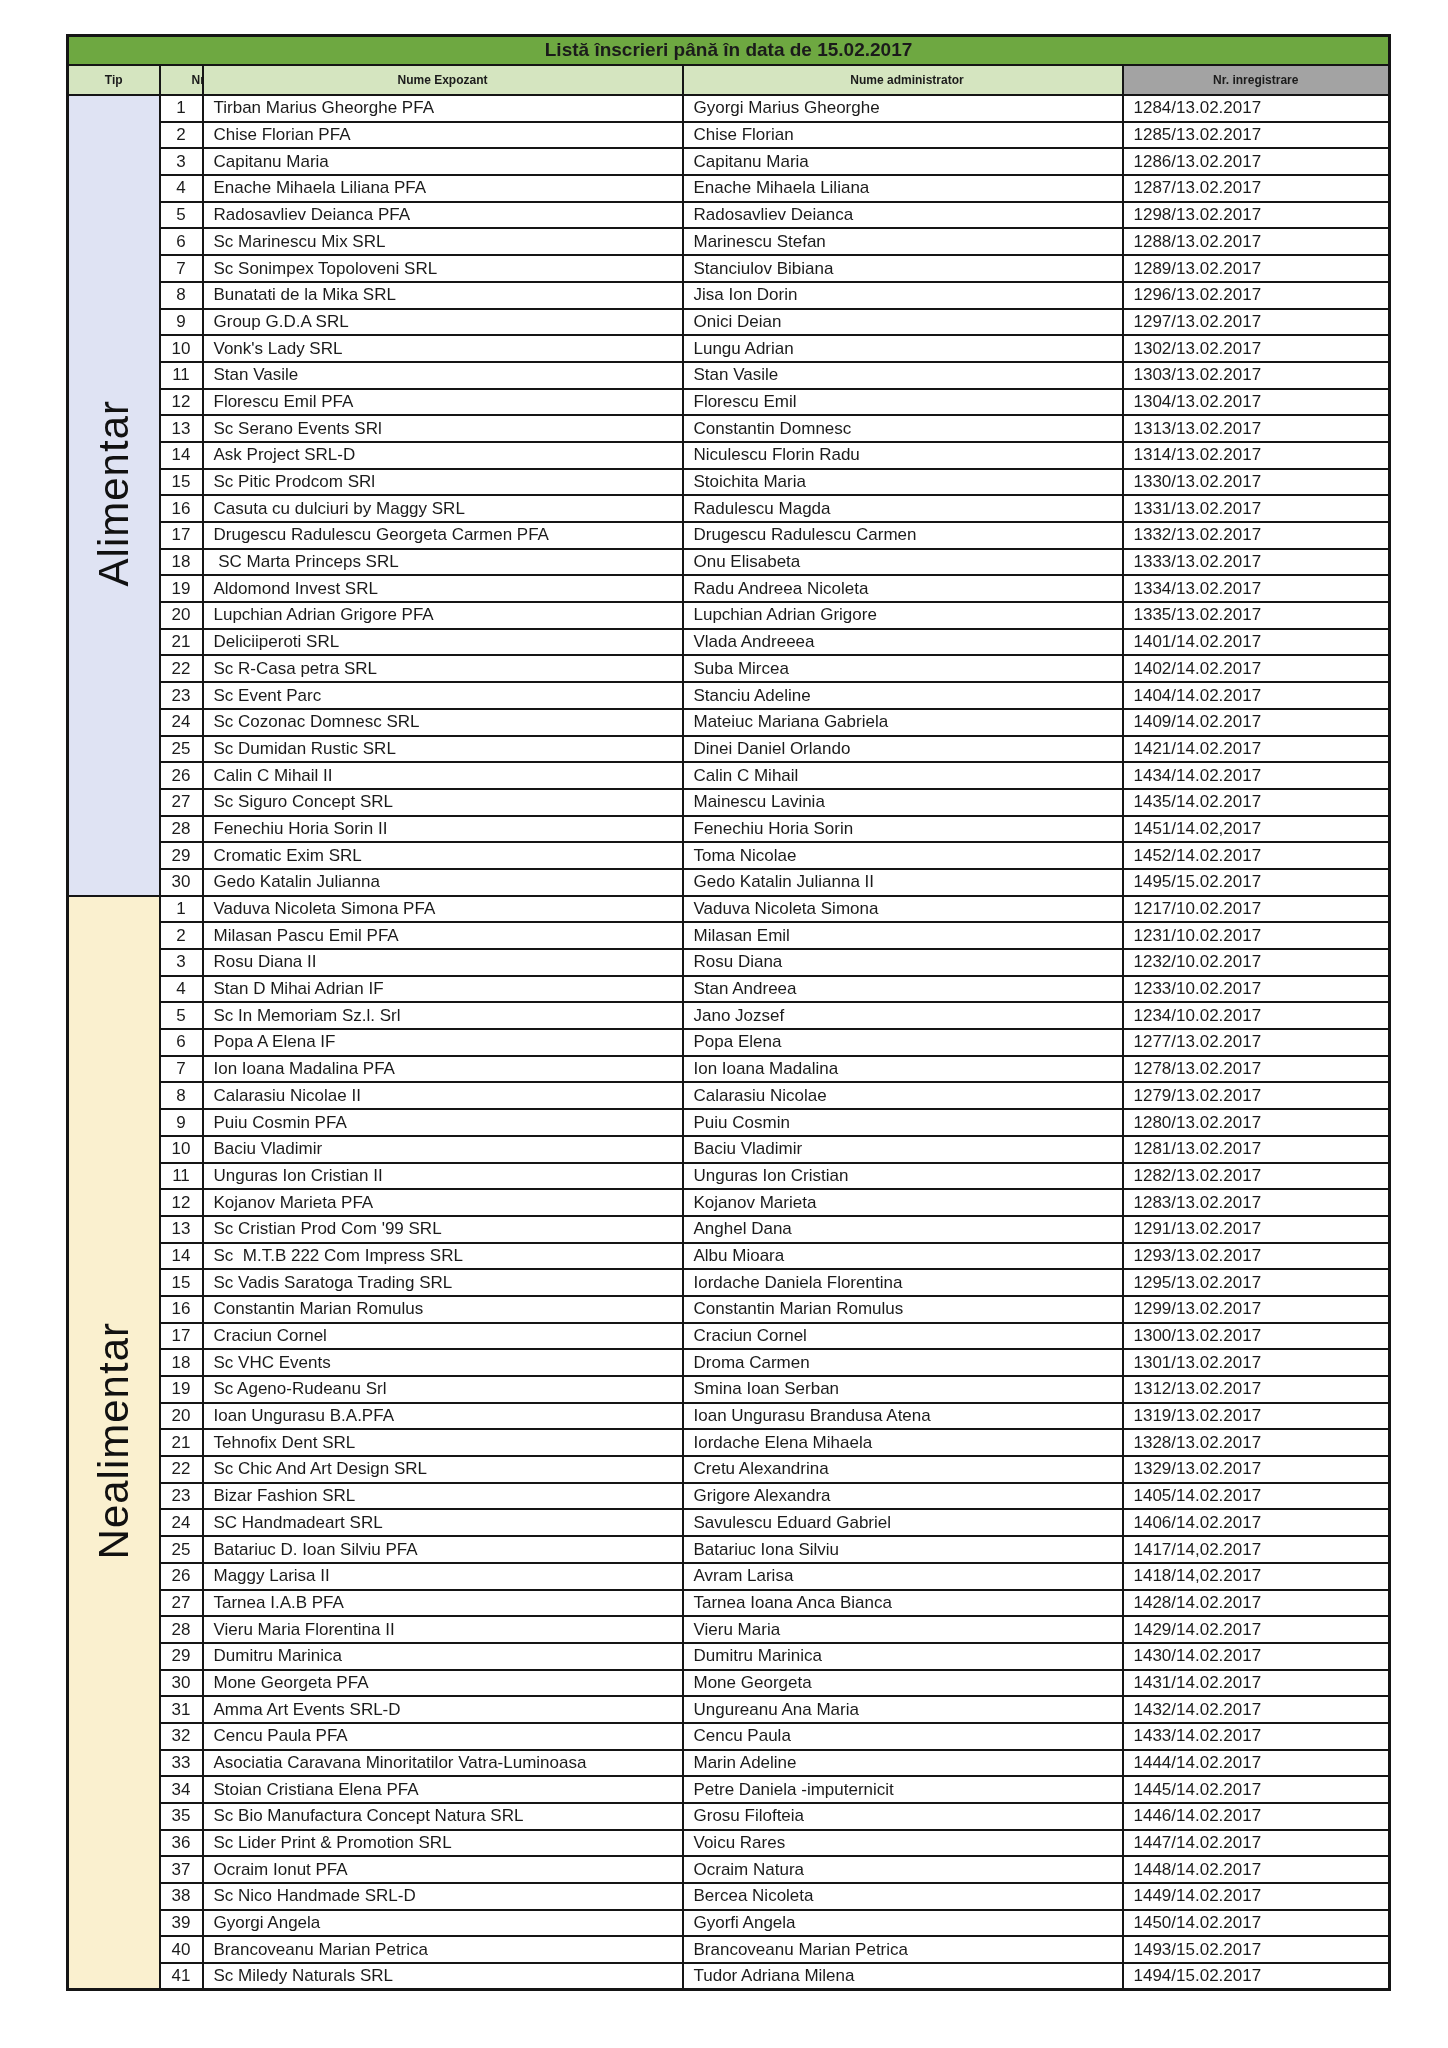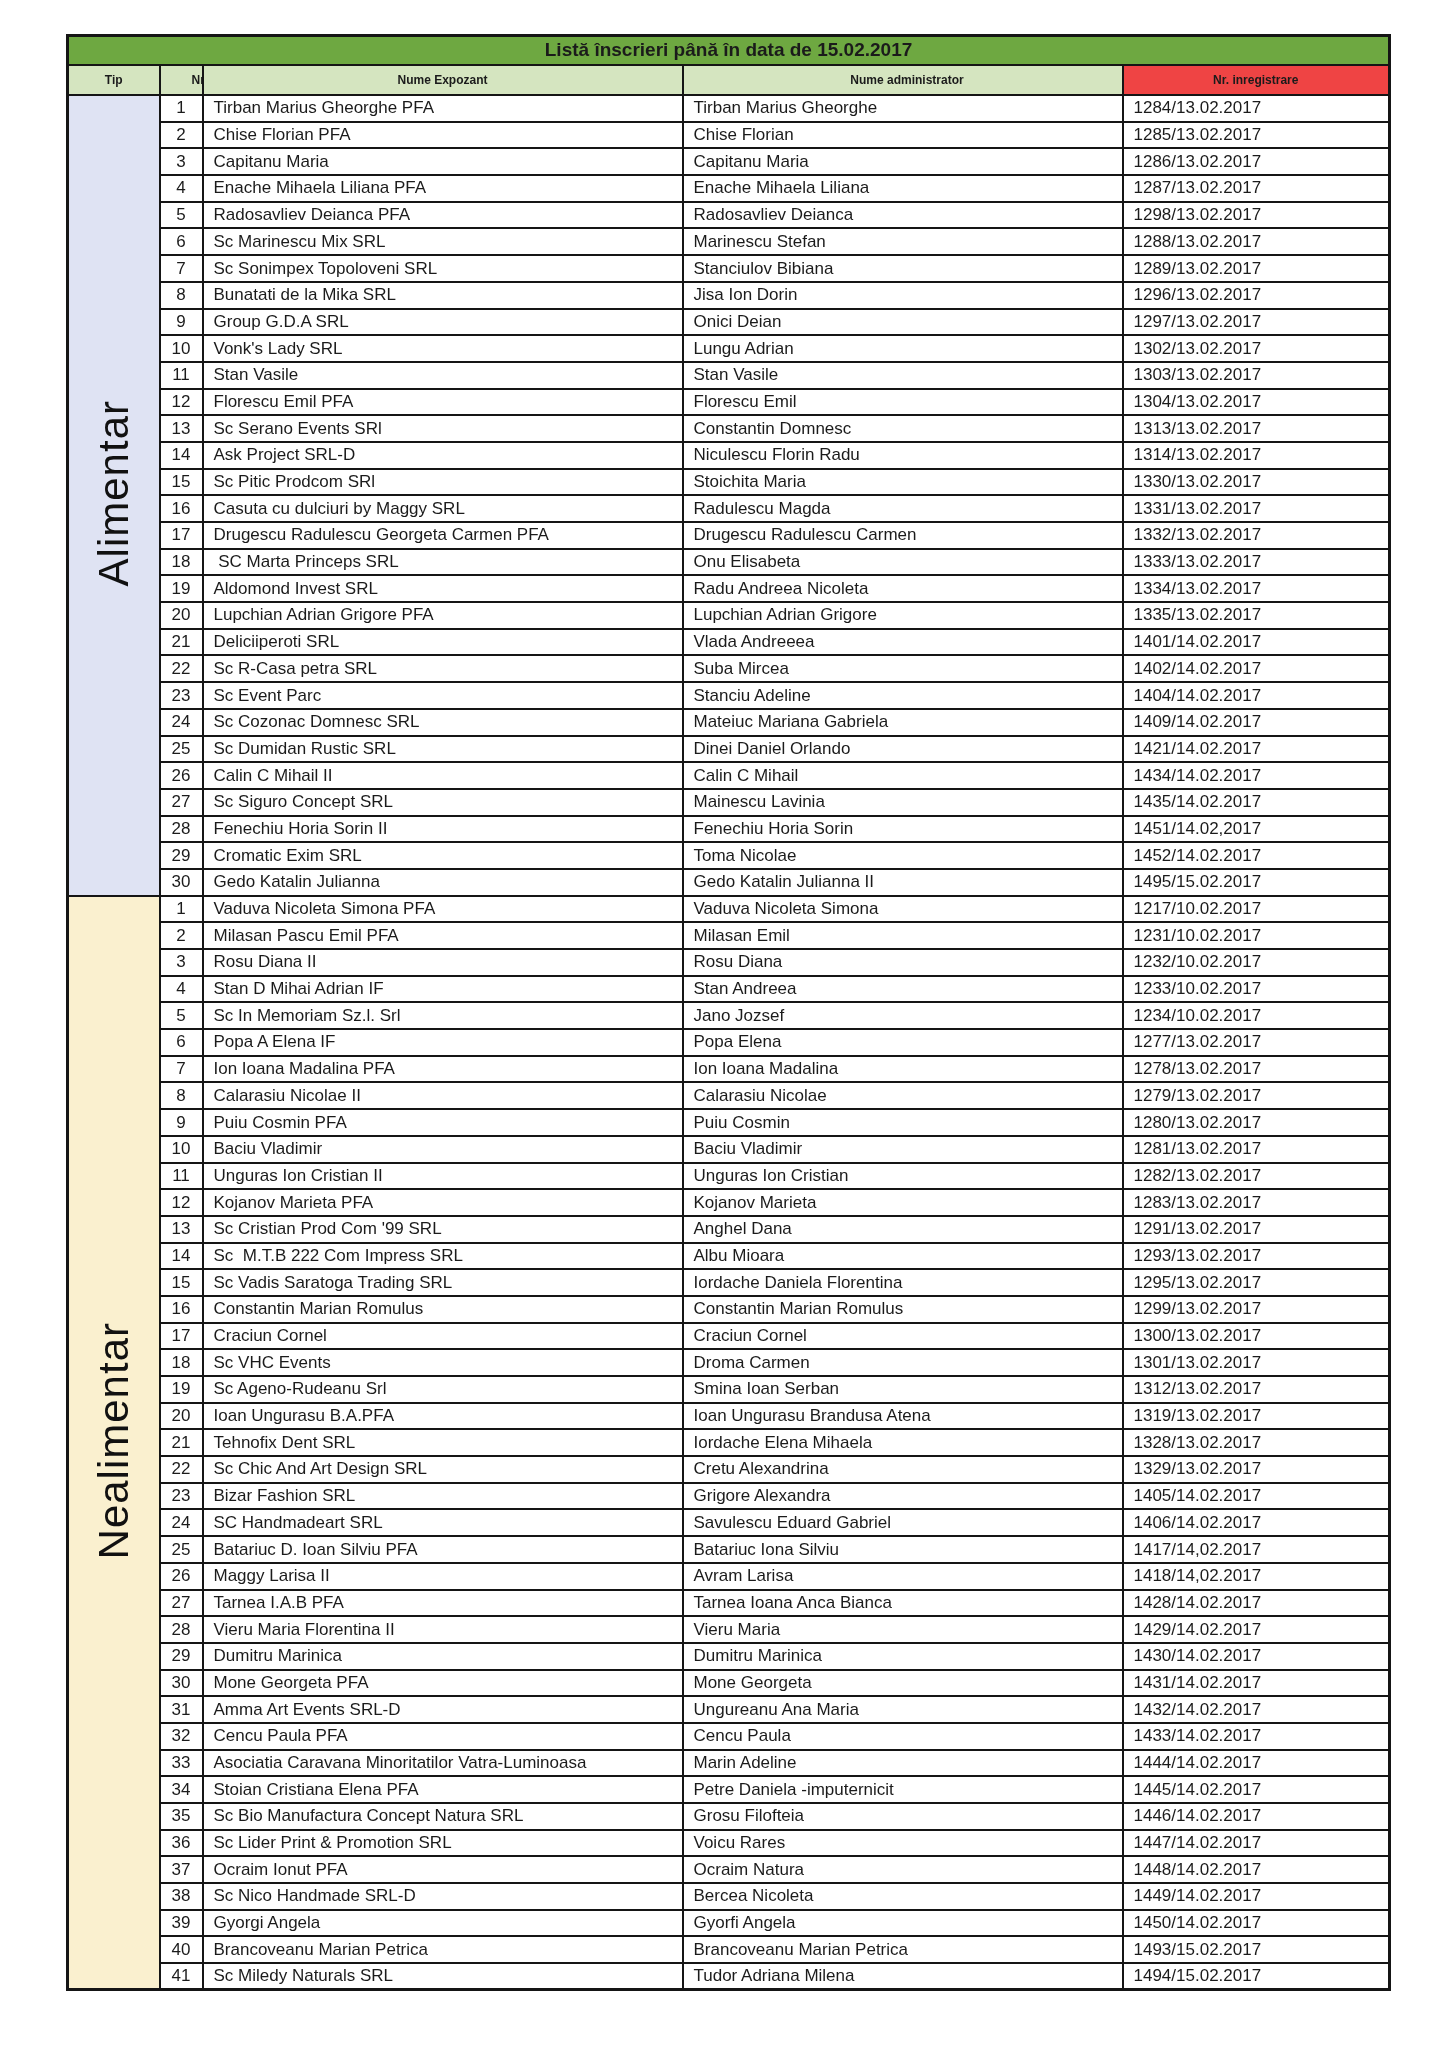--- a/index.html
+++ b/index.html
@@ -90,29 +90,29 @@
     </colgroup>
     <thead>
       <tr>
         <th class="title-cell" colspan="5" style="background: rgb(110, 168, 65);">Listă înscrieri până în data de 15.02.2017</th>
       </tr>
       <tr class="header-row">
         <th style="background: rgb(213, 229, 192);">Tip</th>
         <th style="background: rgb(213, 229, 192); padding-left: 31px;">Nr.</th>
         <th style="background: rgb(213, 229, 192);">Nume Expozant</th>
         <th style="background: rgb(213, 229, 192); padding-left: 9px;">Nume administrator</th>
-        <th style="background: #ef4444;">Nr. inregistrare</th>
+        <th style="background: #a3a3a3;">Nr. inregistrare</th>
       </tr>
     </thead>
     <tbody id="table-body">
         <tr>
           <td class="tip-cell" rowspan="30" style="background: rgb(223, 227, 243);"><span class="rotated">Alimentar</span></td>
           <td class="nr-cell">1</td>
           <td class="expozant-cell">Tirban Marius Gheorghe PFA</td>
-          <td class="administrator-cell">Tirban Marius Gheorghe</td>
+          <td class="administrator-cell">Gyorgi Marius Gheorghe</td>
           <td class="registration-cell">1284/13.02.2017</td>
         </tr>
         <tr>
           <td class="nr-cell">2</td>
           <td class="expozant-cell">Chise Florian PFA</td>
           <td class="administrator-cell">Chise Florian</td>
           <td class="registration-cell">1285/13.02.2017</td>
         </tr>
         <tr>
           <td class="nr-cell">3</td>

